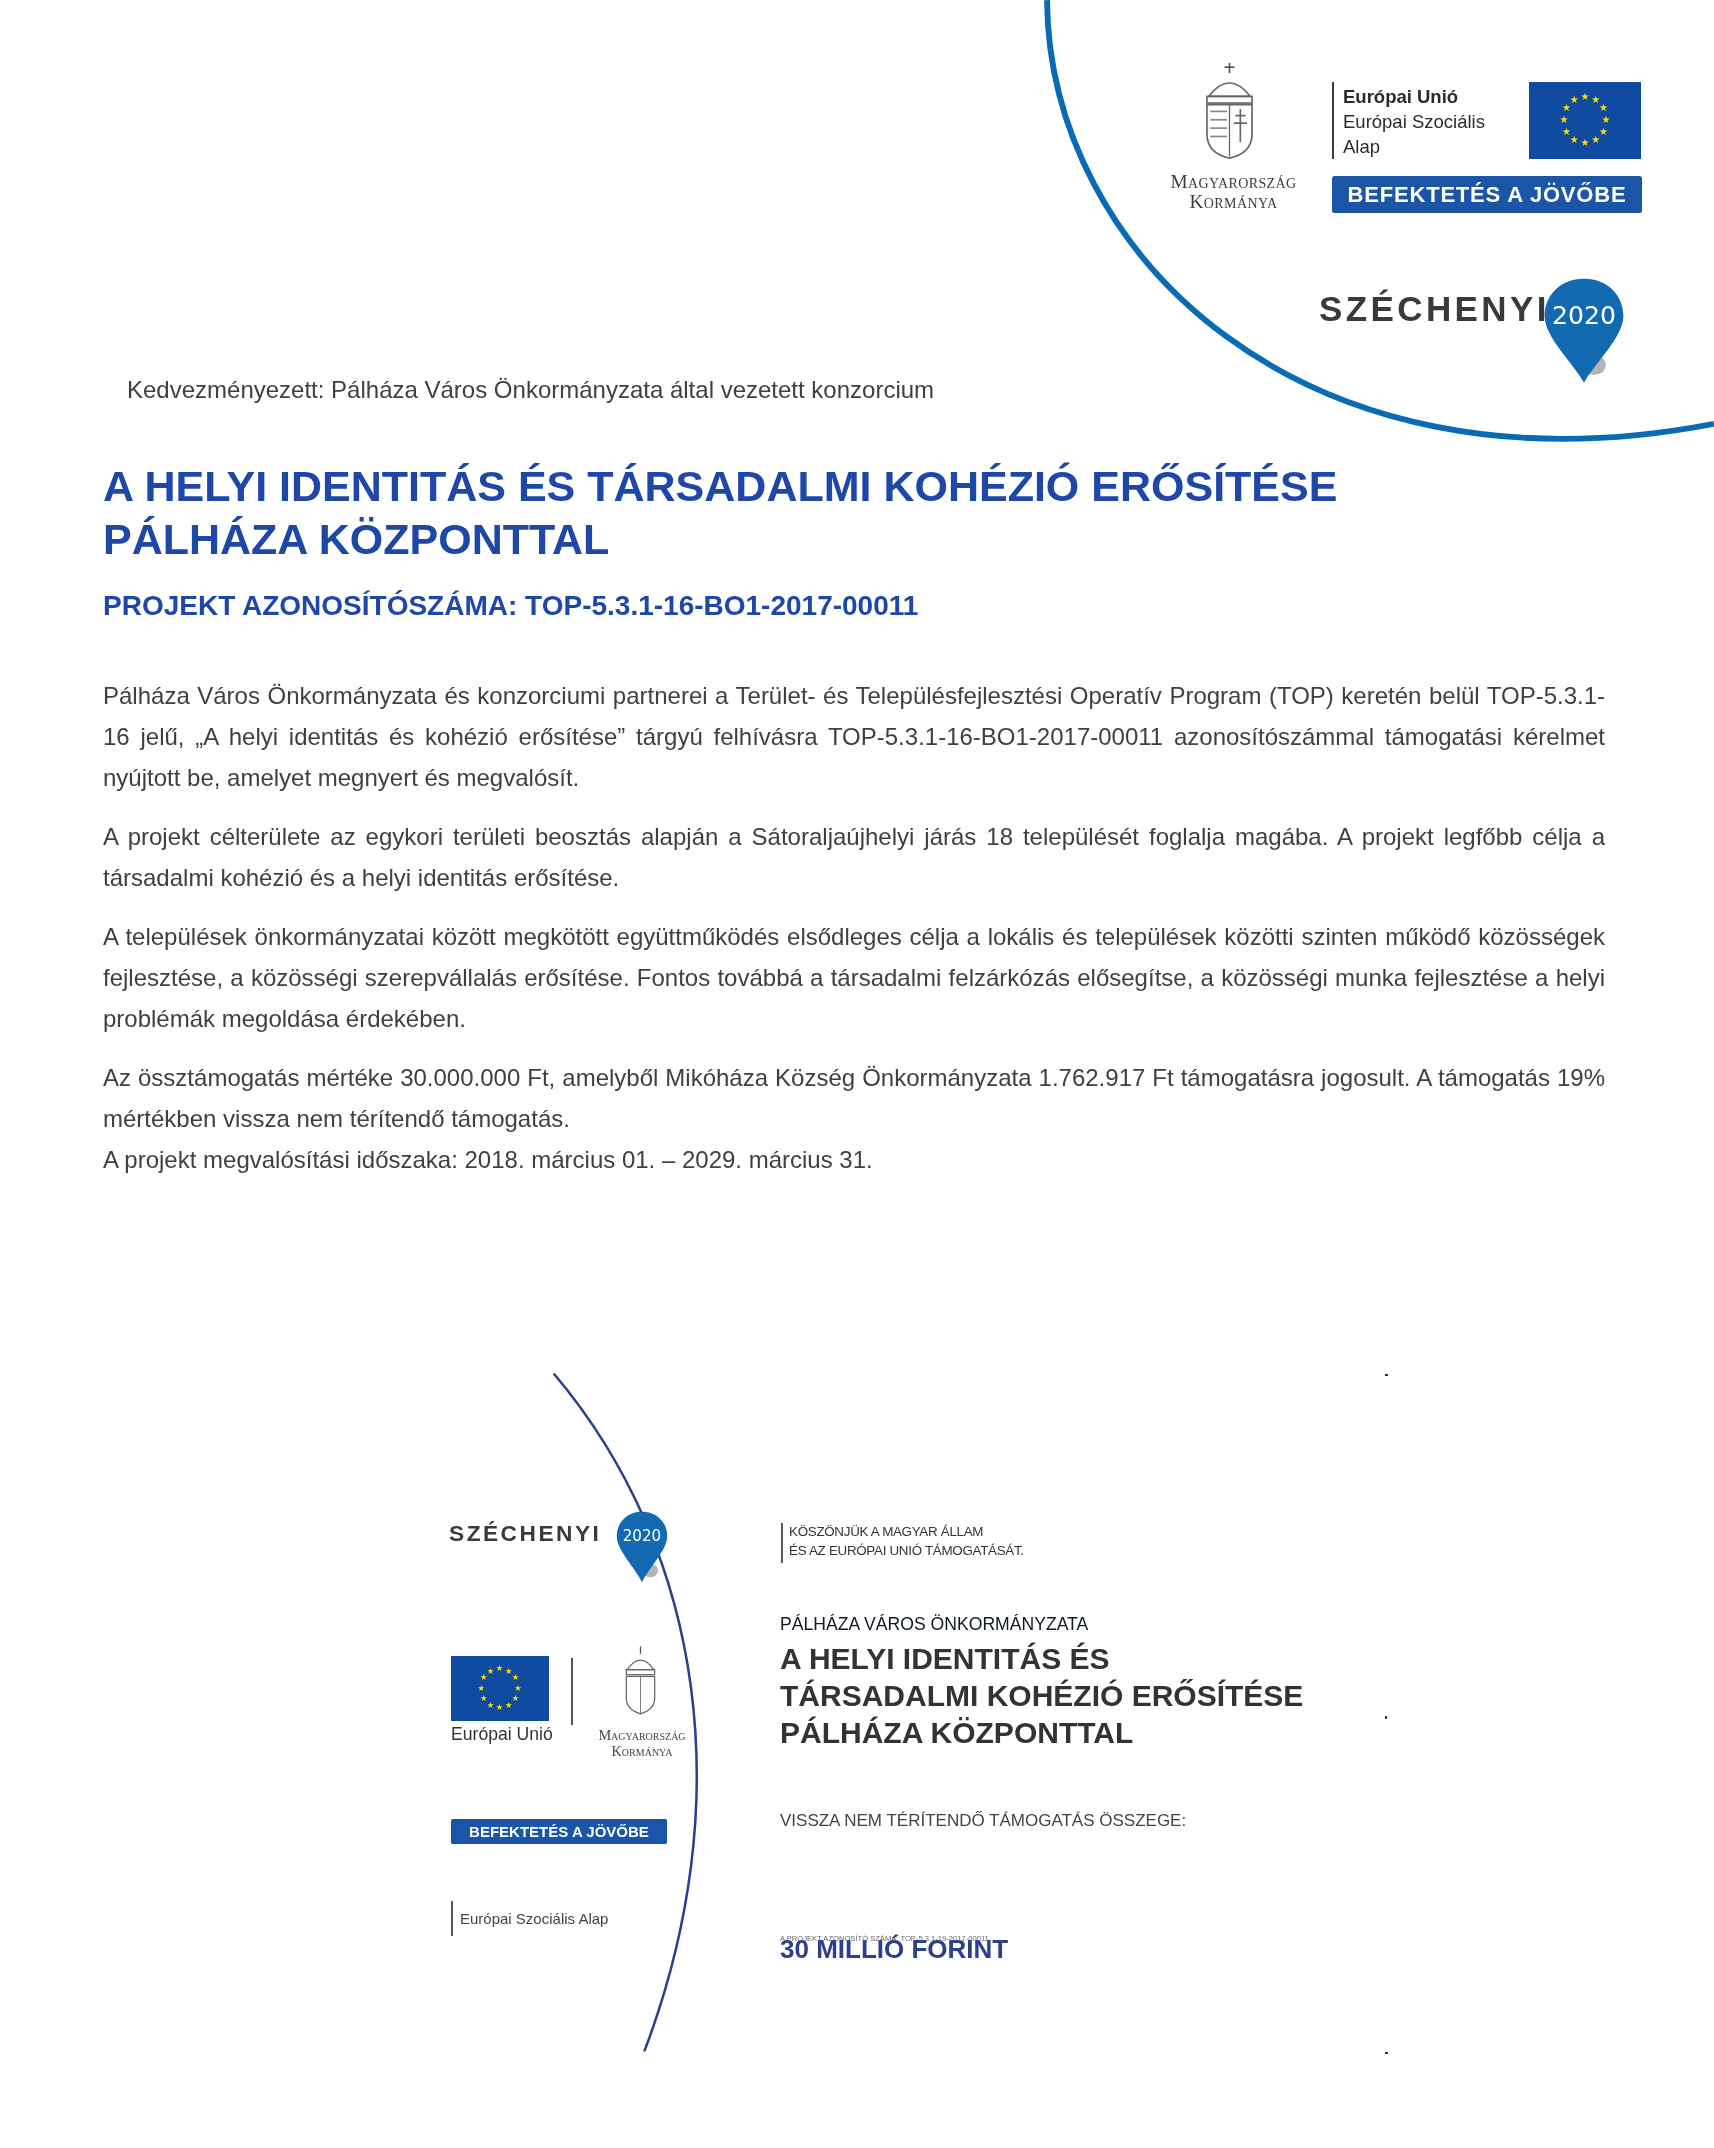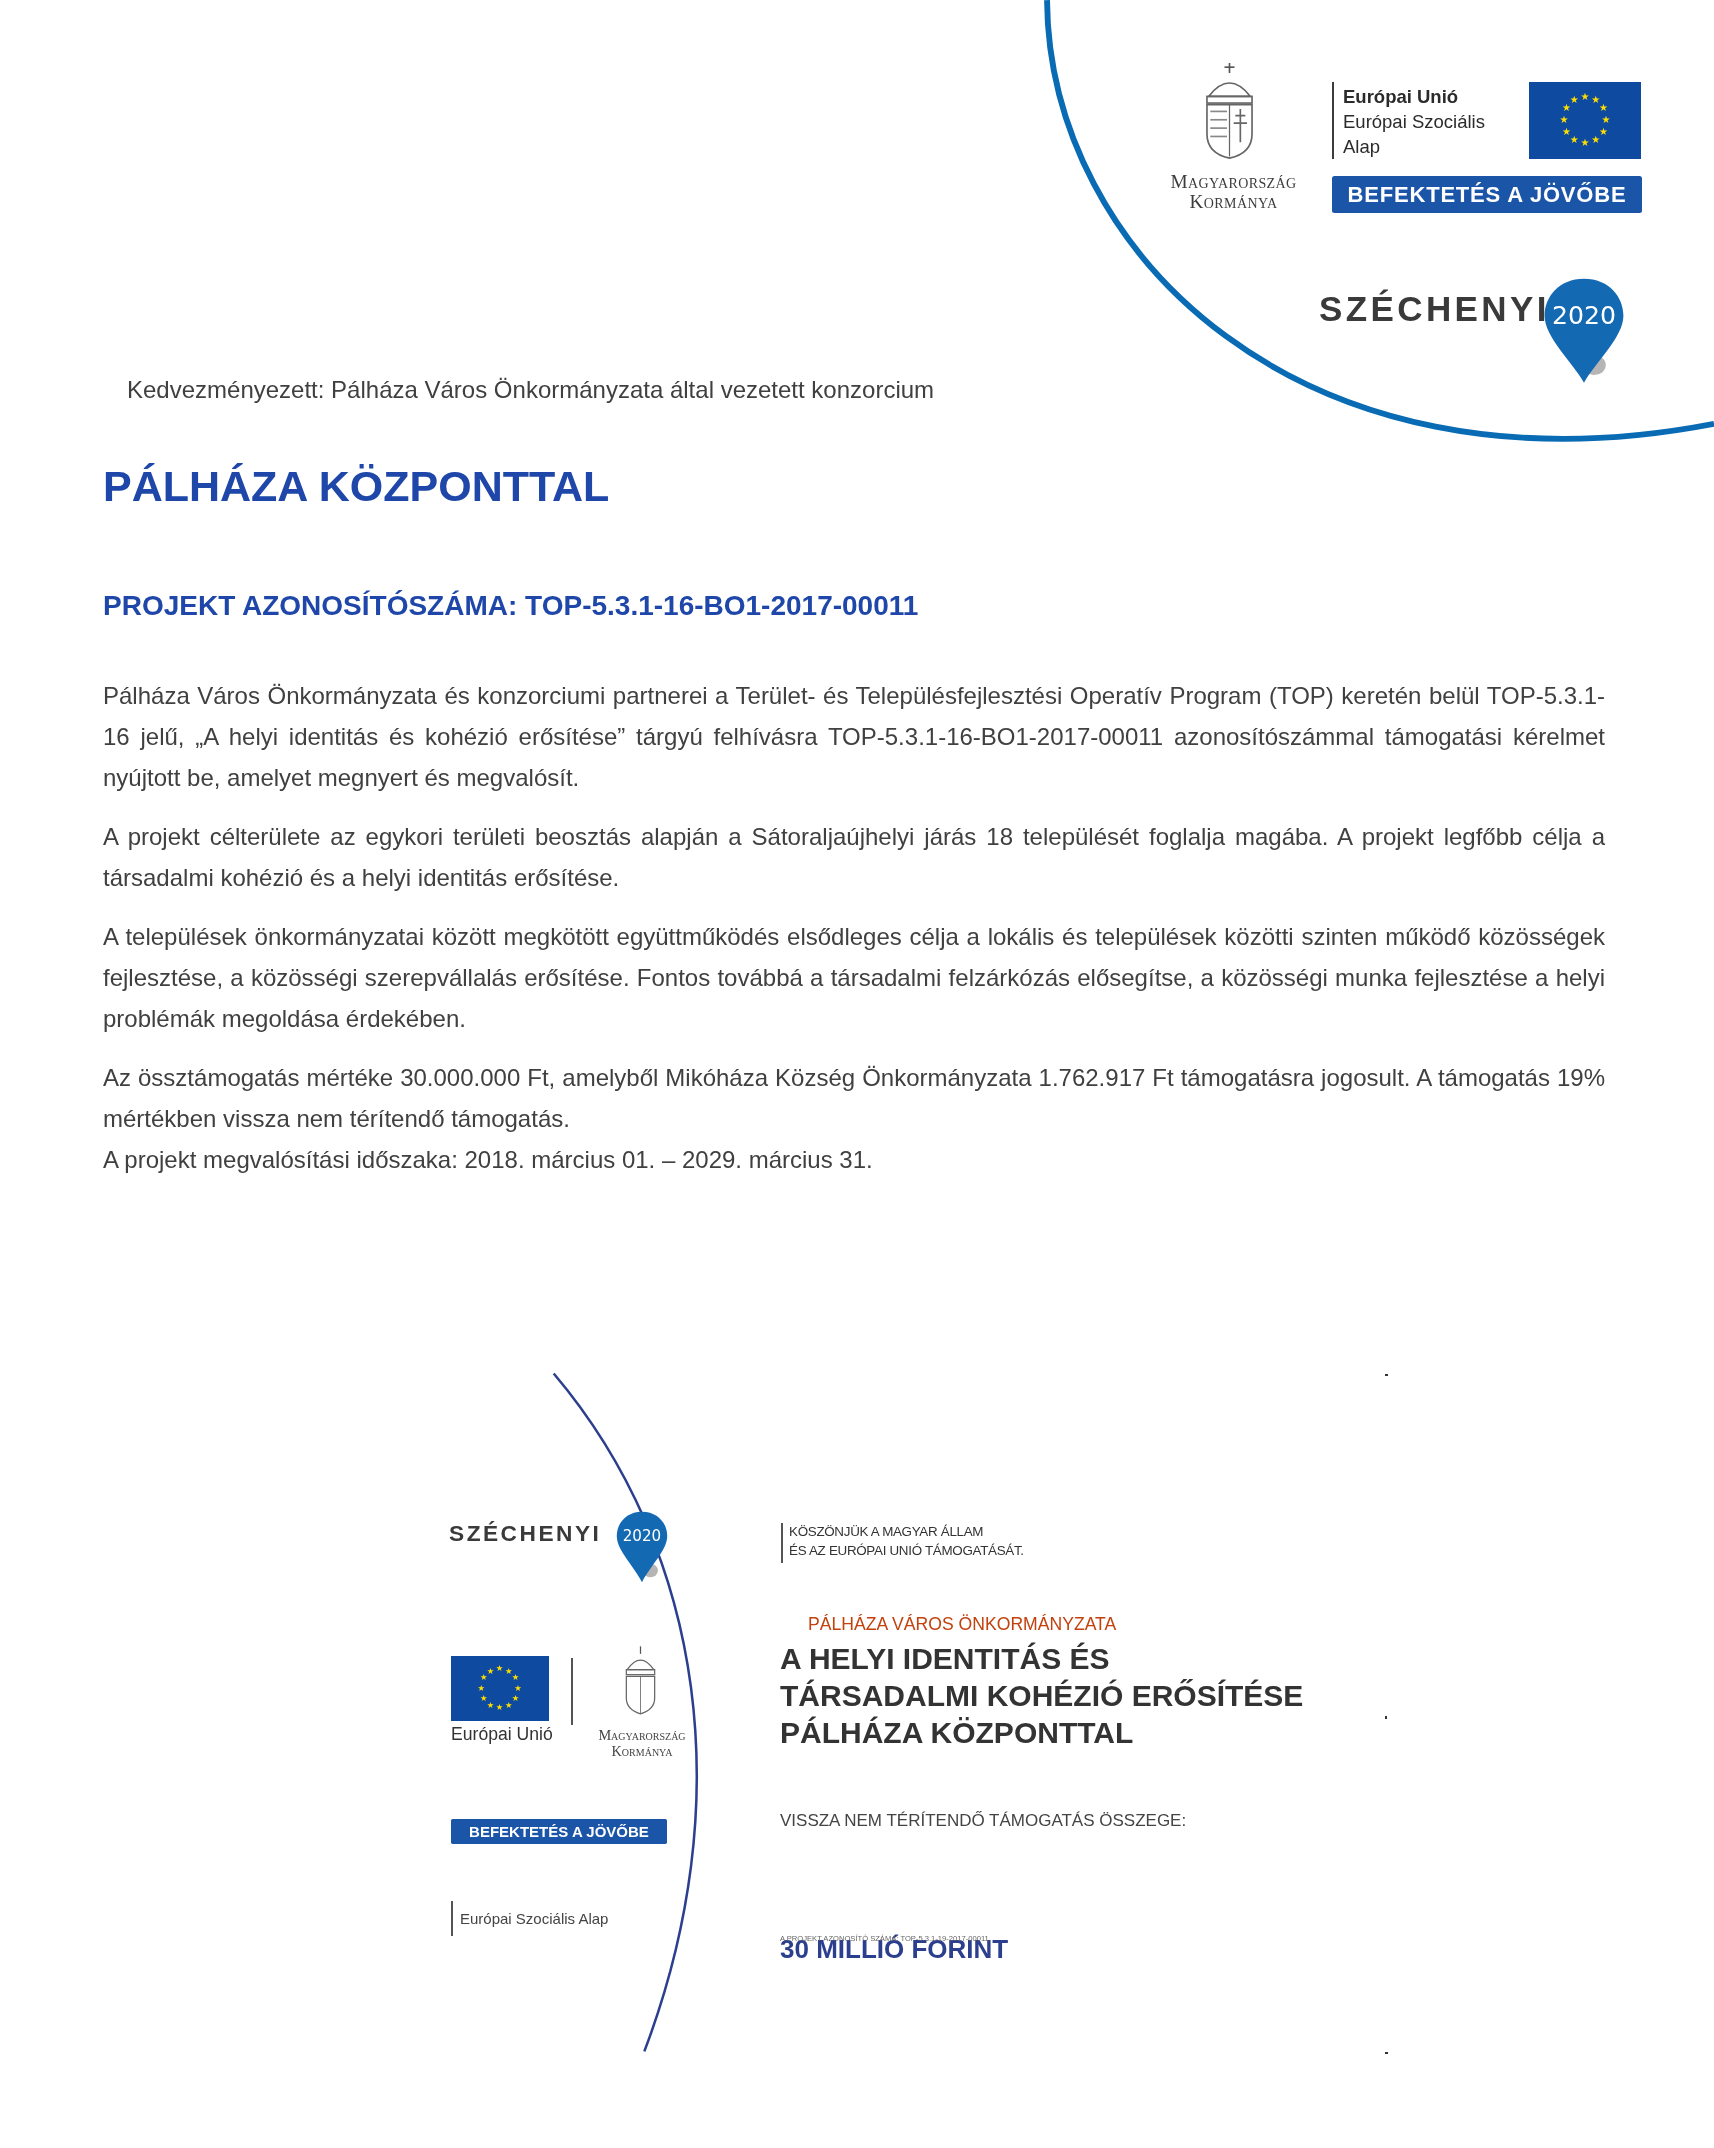--- a/index.html
+++ b/index.html
@@ -39,21 +39,21 @@
   .p-crest { left: 623px; top: 1646px; width: 35px; height: 69px; }
   .p-gov { left: 579px; top: 1727px; width: 126px; text-align: center; font-family: "Liberation Serif", serif;
            font-size: 14.3px; line-height: 16px; color: #444; font-variant: small-caps; }
   .p-befektetes { left: 451px; top: 1819px; width: 216px; height: 25px; background: #1b55a8; border-radius: 1.7px;
                   color: #fff; font-weight: bold; font-size: 15px; line-height: 25px; text-align: center; }
   .p-esza-bar { left: 451px; top: 1901px; width: 1.7px; height: 35px; background: #555; }
   .p-esza { left: 460px; top: 1910px; font-size: 15px; color: #444; }
 
   .p-thanks-bar { left: 781px; top: 1523px; width: 1.7px; height: 40px; background: #555; }
   .p-thanks { left: 789px; top: 1523px; font-size: 13.4px; line-height: 18.5px; color: #333; letter-spacing: -0.3px; }
-  .p-org { left: 808px; top: 1614px; font-size: 17.6px; color: #c2410c; }
+  .p-org { left: 780px; top: 1614px; font-size: 17.6px; color: #0f172a; }
   .p-title { left: 780px; top: 1640px; font-size: 30px; line-height: 37px; font-weight: bold; color: #333; }
   .p-amount-label { left: 780px; top: 1811px; font-size: 17px; color: #444; }
   .p-amount { left: 780px; top: 1934px; font-size: 26px; font-weight: bold; color: #2b3f8e; }
   .p-projid { left: 780px; top: 1934px; font-size: 7.6px; color: #666; }
   .mark { width: 2.5px; height: 1.7px; background: #333; }
 </style>
 </head>
 <body>
 
 <svg class="arc" width="1714" height="2148" viewBox="0 0 2043 2560">
@@ -112,20 +112,21 @@
 <div class="abs pin">
   <svg width="84" height="109" viewBox="0 0 100 130">
     <ellipse cx="62" cy="105" rx="14" ry="12" fill="#b5b5b5"></ellipse>
     <path d="M50 2 C20 2 3 24 3 46 C3 72 35 100 50 126 C65 100 97 72 97 46 C97 24 80 2 50 2 Z" fill="#1469b3"></path>
     <text x="50" y="56" fill="#ffffff" font-size="30" text-anchor="middle" font-family="DejaVu Sans, sans-serif">2020</text>
   </svg>
 </div>
 
 <div class="abs beneficiary">Kedvezményezett: Pálháza Város Önkormányzata által vezetett konzorcium</div>
 <div class="abs title">
+  <div>A HELYI IDENTITÁS ÉS TÁRSADALMI KOHÉZIÓ ERŐSÍTÉSE</div>
   <div>PÁLHÁZA KÖZPONTTAL</div>
 </div>
 <div class="abs subtitle">PROJEKT AZONOSÍTÓSZÁMA: TOP-5.3.1-16-BO1-2017-00011</div>
 
 <div class="abs para" style="top:675px;">Pálháza Város Önkormányzata és konzorciumi partnerei a Terület- és Településfejlesztési Operatív Program (TOP) keretén belül TOP-5.3.1-16 jelű, „A helyi identitás és kohézió erősítése” tárgyú felhívásra TOP-5.3.1-16-BO1-2017-00011 azonosítószámmal támogatási kérelmet nyújtott be, amelyet megnyert és megvalósít.</div>
 <div class="abs para" style="top:816px;">A projekt célterülete az egykori területi beosztás alapján a Sátoraljaújhelyi járás 18 települését foglalja magába. A projekt legfőbb célja a társadalmi kohézió és a helyi identitás erősítése.</div>
 <div class="abs para" style="top:916px;">A települések önkormányzatai között megkötött együttműködés elsődleges célja a lokális és települések közötti szinten működő közösségek fejlesztése, a közösségi szerepvállalás erősítése. Fontos továbbá a társadalmi felzárkózás elősegítse, a közösségi munka fejlesztése a helyi problémák megoldása érdekében.</div>
 <div class="abs para" style="top:1057px;">Az össztámogatás mértéke 30.000.000 Ft, amelyből Mikóháza Község Önkormányzata 1.762.917 Ft támogatásra jogosult. A támogatás 19% mértékben vissza nem térítendő támogatás.</div>
 <div class="abs para last-left" style="top:1139px;">A projekt megvalósítási időszaka: 2018. március 01. – 2029. március 31.</div>
 

